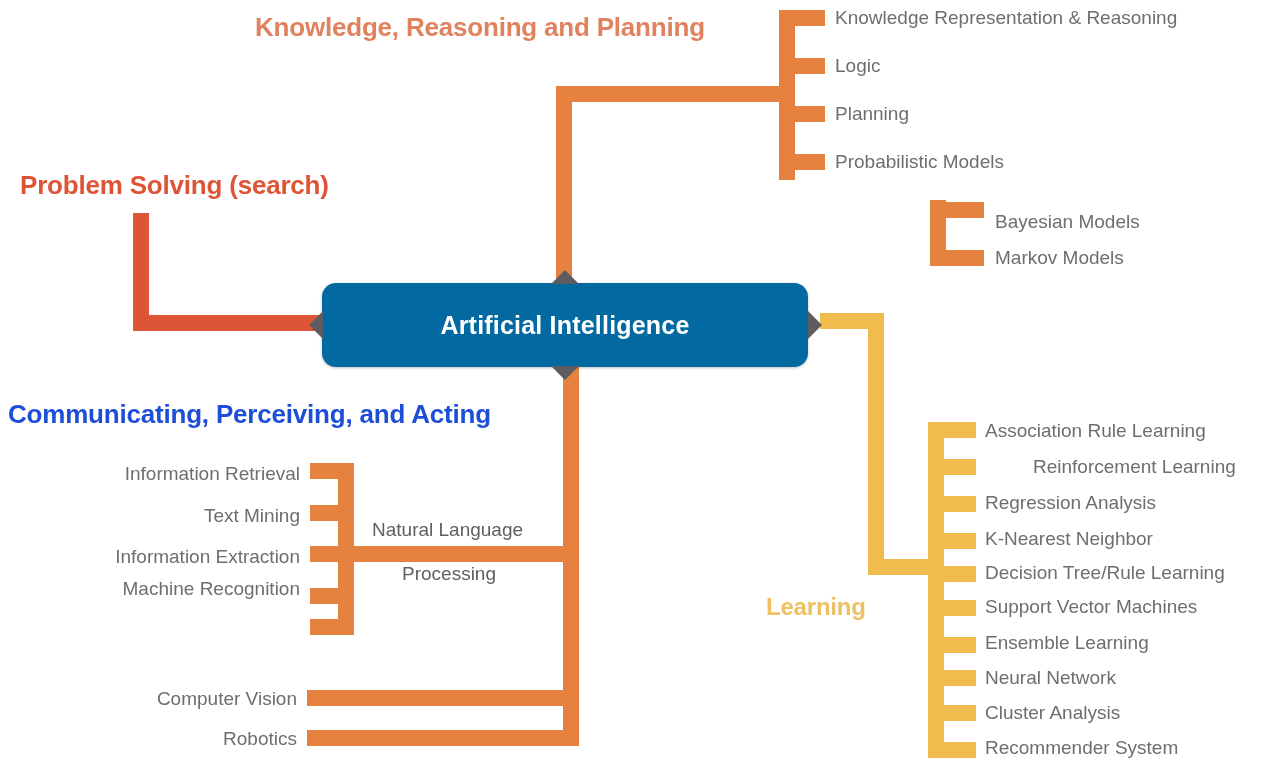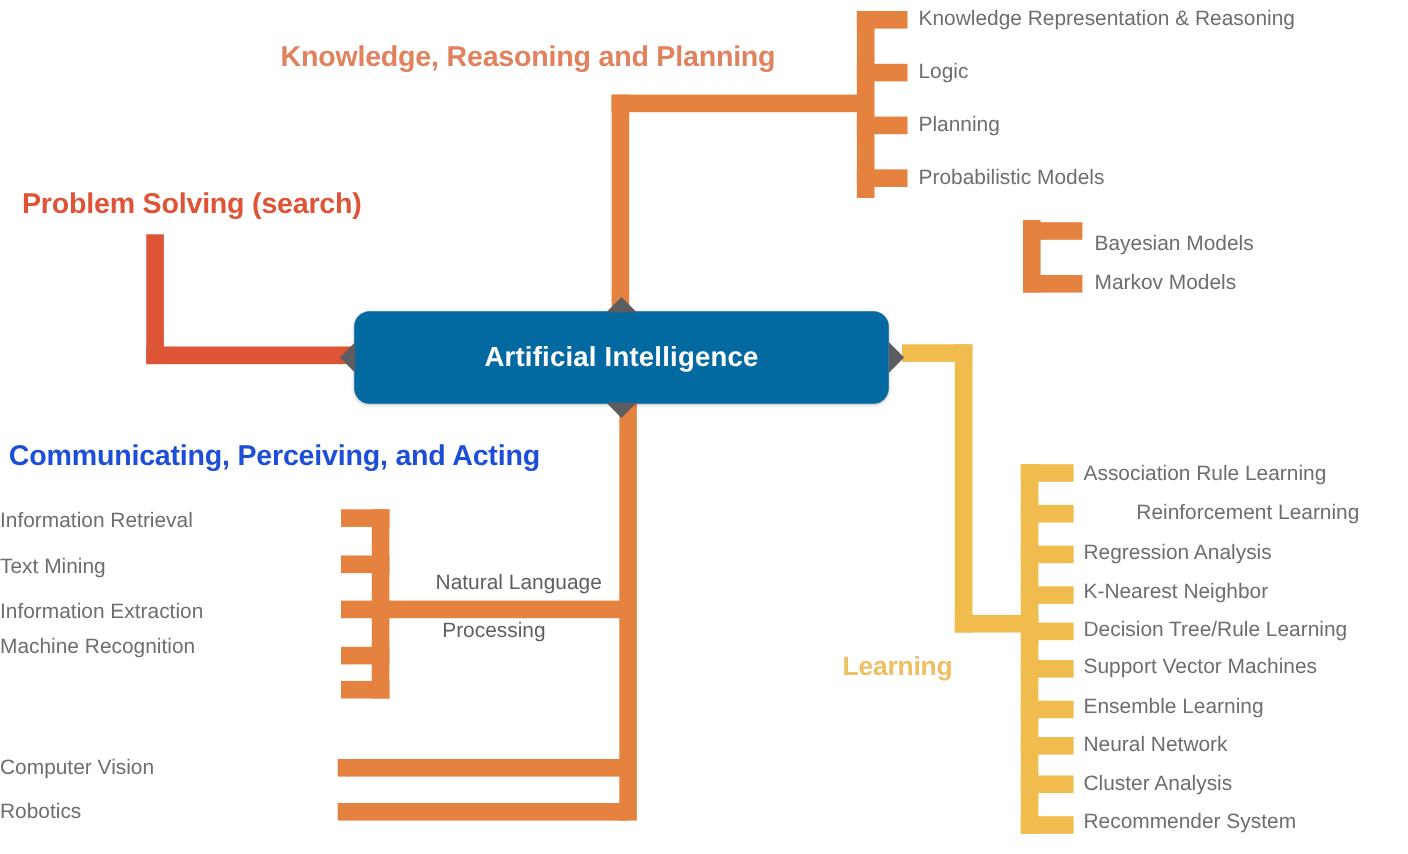--- a/index.html
+++ b/index.html
@@ -24,21 +24,21 @@
     position: absolute;
     background: #E5823F;
   }
   .lbl {
     position: absolute;
     color: #6E6E6E;
     font-size: 19px;
     line-height: 22px;
     white-space: nowrap;
   }
-  .lbl.r { }
+  .lbl.r { text-align: right; }
 
   
   .heading {
     position: absolute;
     font-weight: bold;
     white-space: nowrap;
     letter-spacing: -0.2px;
   }
   .h-krp   { font-size: 26px; color: #E0825E; }
   .h-ps    { font-size: 26px; color: #DE5436; }
@@ -103,21 +103,21 @@
 <div id="canvas">
 
   <div class="notch notch-t"></div>
   <div class="notch notch-b"></div>
   <div class="notch notch-l"></div>
   <div class="notch notch-r"></div>
   <div id="center-node">
     <span class="ctxt">Artificial Intelligence</span>
   </div>
 
-  <div class="heading h-krp" style="left:255px; top:12px;margin-top:24px;">Knowledge, Reasoning and Planning</div>
+  <div class="heading h-krp" style="left:255px; top:12px;">Knowledge, Reasoning and Planning</div>
 
   <div class="bar" style="left:556px; top:86px; width:16px; height:198px;"></div>
   <div class="bar" style="left:556px; top:86px; width:232px; height:16px;"></div>
 
   <div class="bar" style="left:779px; top:10px; width:16px; height:170px;"></div>
 
   <div class="bar" style="left:779px; top:10px;  width:46px; height:16px;"></div>
   <div class="bar" style="left:779px; top:58px;  width:46px; height:16px;"></div>
   <div class="bar" style="left:779px; top:106px; width:46px; height:16px;"></div>
   <div class="bar" style="left:779px; top:154px; width:46px; height:16px;"></div>
@@ -150,21 +150,21 @@
   <div class="bar" style="left:310px; top:588px; width:44px; height:16px;"></div>
   <div class="bar" style="left:310px; top:619px; width:44px; height:16px;"></div>
 
   <div class="bar" style="left:338px; top:546px; width:233px; height:16px;"></div>
 
   <div class="lbl r" style="left:0px; top:463px; width:300px;">Information Retrieval</div>
   <div class="lbl r" style="left:0px; top:505px; width:300px;">Text Mining</div>
   <div class="lbl r" style="left:0px; top:546px; width:300px;">Information Extraction</div>
   <div class="lbl r" style="left:0px; top:578px; width:300px;">Machine Recognition</div>
 
-  <div class="lbl" style="left:372px; top:519px; color:#5F5F5F;margin-left:24px;">Natural Language</div>
+  <div class="lbl" style="left:372px; top:519px; color:#5F5F5F;">Natural Language</div>
   <div class="lbl" style="left:402px; top:563px; color:#5F5F5F;">Processing</div>
 
   <div class="bar" style="left:307px; top:690px; width:264px; height:16px;"></div>
   <div class="bar" style="left:307px; top:730px; width:264px; height:16px;"></div>
 
   <div class="lbl r" style="left:0px; top:688px; width:297px;">Computer Vision</div>
   <div class="lbl r" style="left:0px; top:728px; width:297px;">Robotics</div>
 
   <div class="heading h-learn" style="left:766px; top:593px;">Learning</div>
 

